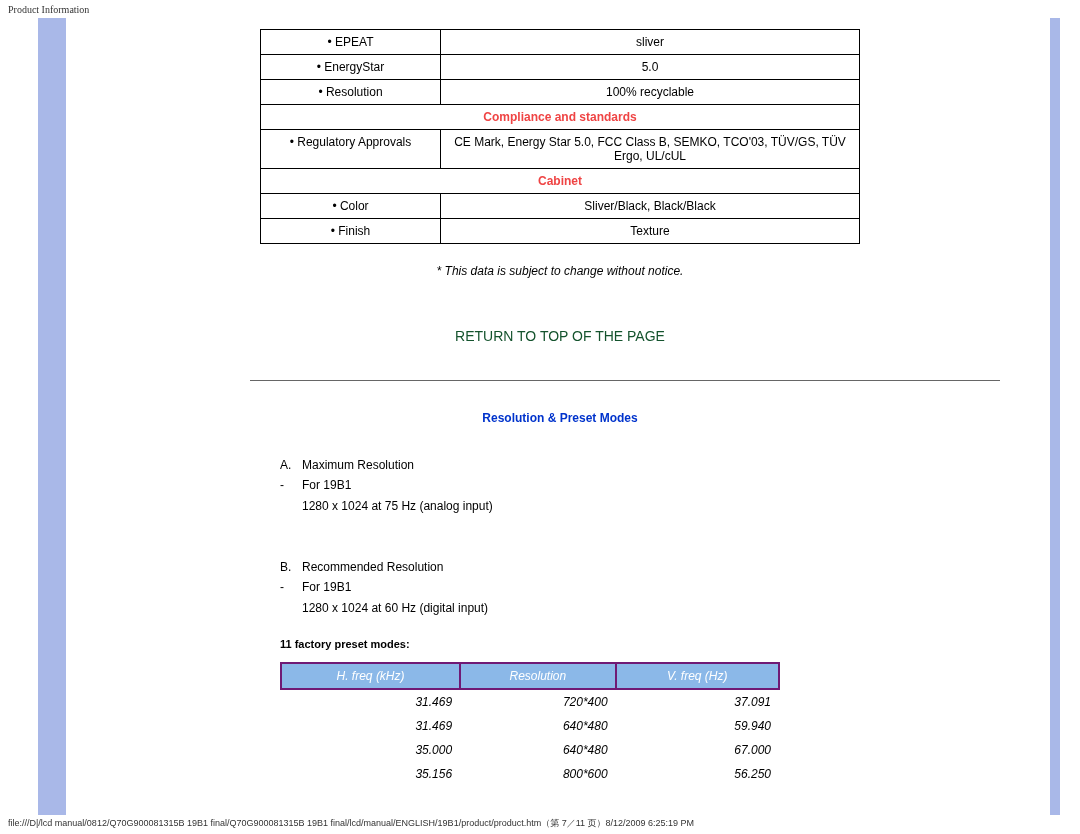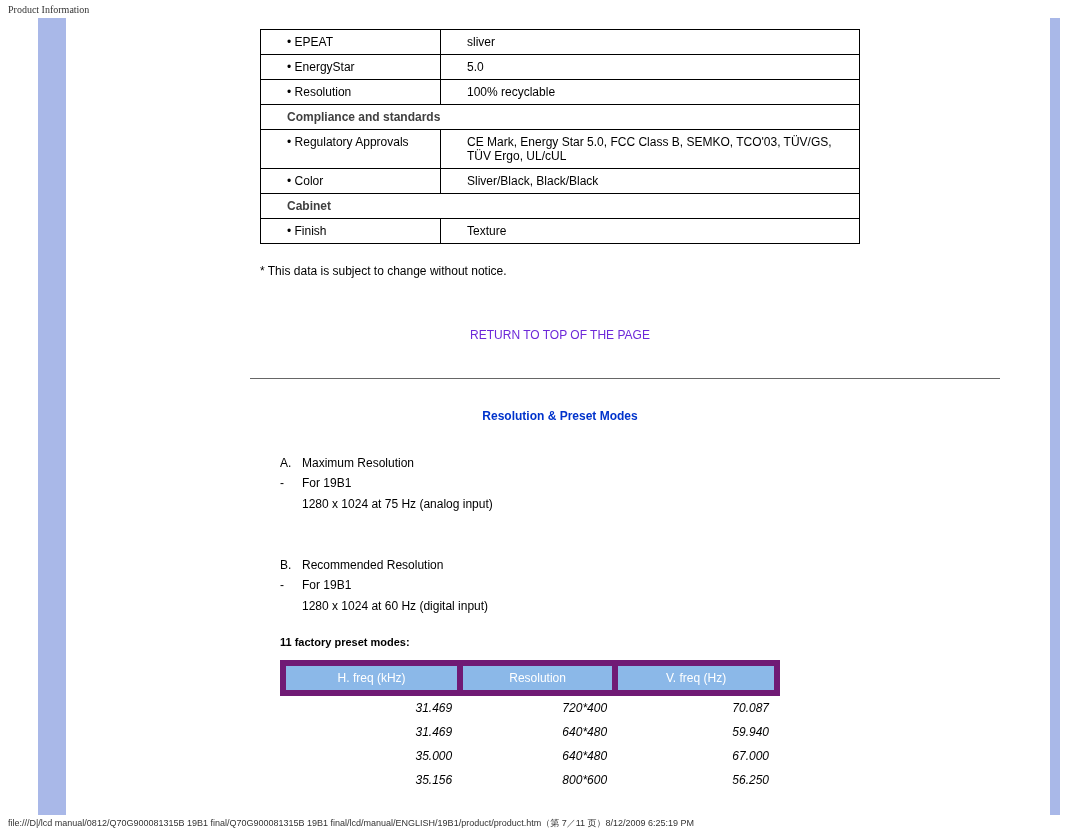--- a/index.html
+++ b/index.html
@@ -43,44 +43,46 @@
     z-index: 1;
     background: #fff;
   }
   table.spec {
     border-collapse: collapse;
     width: 600px;
     font-size: 12px;
   }
   table.spec td, table.spec th {
     border: 1px solid #000;
-    padding: 5px 26px;
-    text-align: left;
+    padding: 5px 12px;
+    text-align: center;
     vertical-align: top;
   }
   table.spec td.label-col {
     width: 180px;
   }
   .section-hdr {
-    color: #404040;
+    color: #ef4444;
     font-weight: bold;
   }
   .disclaimer {
+    font-style: italic;
+    text-align: center;
     padding: 20px 0 30px 0;
     width: 600px;
   }
   .return-link {
     text-align: center;
     padding: 20px 0 30px 0;
     width: 600px;
   }
   .return-link a {
-    color: #6d28d9;
+    color: #14532d;
     text-decoration: none;
-    font-size: 12px;
+    font-size: 14px;
   }
   hr.sep {
     border: none;
     border-top: 1px solid #666;
     width: 750px;
     margin-left: -10px;
     margin-bottom: 30px;
   }
   .section-title {
     color: #0033cc;
@@ -108,21 +110,22 @@
     width: 500px;
     margin-left: 20px;
     font-size: 12px;
   }
   table.preset th {
     background: #8bb8e8;
     color: #fff;
     font-weight: normal;
     padding: 5px 8px;
     text-align: center;
-    border: 6px solid #701a75;
+    border: 2px solid #701a75;
+    font-style: italic;
   }
   table.preset td {
     padding: 5px 8px;
     text-align: right;
     border: none;
     font-style: italic;
   }
   .footer {
     position: fixed;
     bottom: 2px;
@@ -161,25 +164,25 @@
       <td>100% recyclable</td>
     </tr>
     <tr>
       <td colspan="2" class="section-hdr">Compliance and standards</td>
     </tr>
     <tr>
       <td class="label-col">• Regulatory Approvals</td>
       <td>CE Mark, Energy Star 5.0, FCC Class B, SEMKO, TCO'03, TÜV/GS, TÜV Ergo, UL/cUL</td>
     </tr>
     <tr>
+      <td colspan="2" class="section-hdr">Cabinet</td>
+    </tr>
+    <tr>
       <td class="label-col">• Color</td>
       <td>Sliver/Black, Black/Black</td>
-    </tr>
-    <tr>
-      <td colspan="2" class="section-hdr">Cabinet</td>
     </tr>
     <tr>
       <td class="label-col">• Finish</td>
       <td>Texture</td>
     </tr>
   </tbody>
     </table>
 
   <div class="disclaimer">* This data is subject to change without notice.</div>
 
@@ -228,21 +231,21 @@
   <table class="preset">
     <tbody>
         <tr>
       <th>H. freq (kHz)</th>
       <th>Resolution</th>
       <th>V. freq (Hz)</th>
     </tr>
     <tr>
           <td>31.469</td>
           <td>720*400</td>
-          <td>70.087</td>
+          <td>37.091</td>
         </tr>
     <tr>
           <td>31.469</td>
           <td>640*480</td>
           <td>59.940</td>
         </tr>
     <tr>
           <td>35.000</td>
           <td>640*480</td>
           <td>67.000</td>

